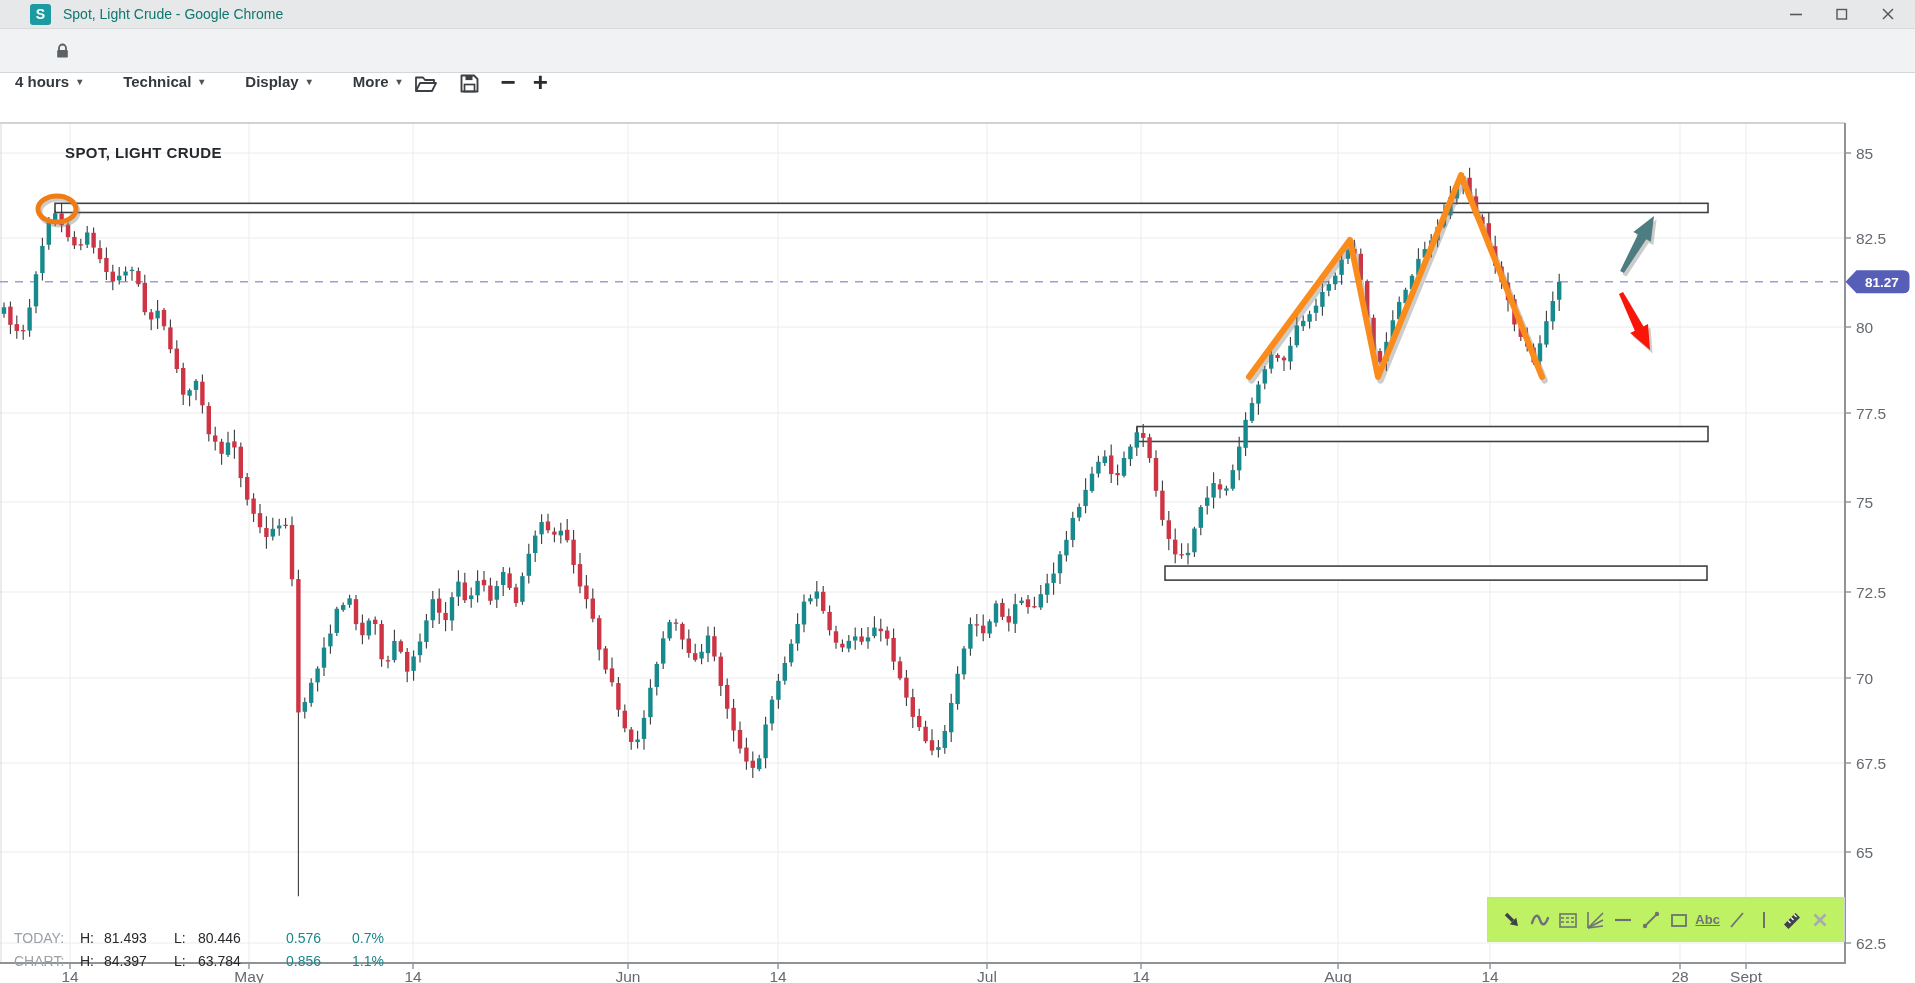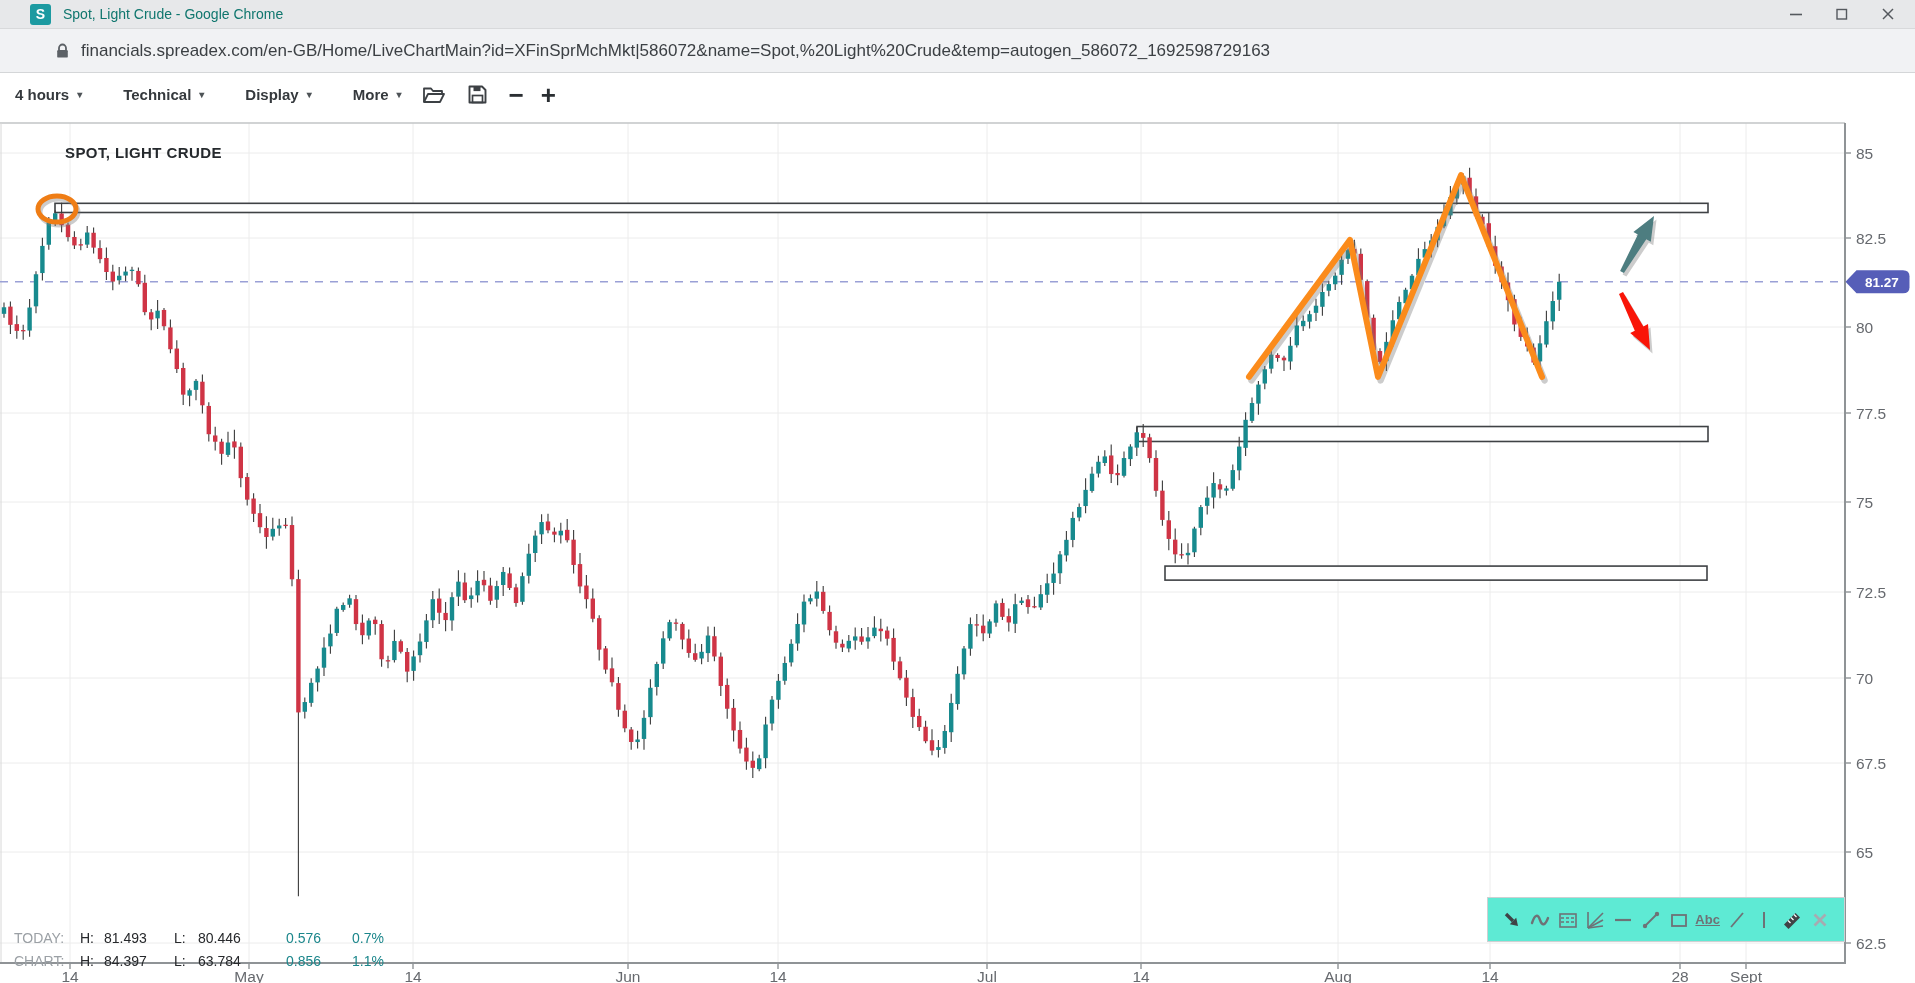--- a/index.html
+++ b/index.html
@@ -10,39 +10,39 @@
             display:flex;align-items:center;position:relative}
   .favicon{width:21px;height:21px;margin-left:30px;background:#1c9aa1;color:#fff;
            font-size:14px;font-weight:bold;border-radius:3px;display:flex;
            align-items:center;justify-content:center}
   .wtitle{margin-left:12px;font-size:14px;color:#0f766e}
   .wcontrols{position:absolute;right:4px;top:0;height:100%;display:flex}
   .wbtn{width:46px;height:100%;display:flex;align-items:center;justify-content:center;color:#55595e}
   .urlbar{height:43px;background:#f1f2f4;border-bottom:1px solid #d4d6d8;
           display:flex;align-items:center;padding-left:56px}
   .url{margin-left:12px;font-size:17px;color:#3c4044;white-space:nowrap}
-  .toolbar{height:43px;background:#fff;display:flex;align-items:center;padding-left:15px}
+  .toolbar{height:43px;background:#fff;display:flex;align-items:flex-start;padding-left:15px}
   .menu{display:flex;align-items:center;font-size:15px;font-weight:bold;color:#35393d;
         margin-right:41px;cursor:pointer}
   .menu .caret{font-size:10px;color:#4e5357;margin-left:8px}
   .tbicon{display:flex;align-items:center;justify-content:center;margin-right:21px;cursor:pointer}
   .zoombtn{font-size:26px;font-weight:bold;color:#2a2e32;margin-right:17px;line-height:18px;cursor:pointer}
   
   #chart-svg{position:absolute;left:0;top:115px}
   .chart-title{position:absolute;left:65px;top:144px;font-size:15px;font-weight:bold;
                letter-spacing:.4px;color:#25292d}
   .stats{position:absolute;left:14px;top:927px;font-size:14px;line-height:23px}
   .srow{display:flex}
   .sl{width:66px;color:#9ba0a5}
   .shl,.sll{color:#26282b;width:24px}
   .shv{color:#26282b;width:70px}
   .slv{color:#26282b;width:74px}
   .sch{color:#1b868b;width:66px;margin-left:14px}
   .spc{color:#1b868b}
-  .drawtools{position:absolute;left:1487px;top:897px;width:358px;height:45px;background:#5eead4;
+  .drawtools{position:absolute;left:1487px;top:897px;width:358px;height:45px;background:#bef264;
              border:1px solid #cdd0d2;box-sizing:border-box;display:flex;align-items:center;
              justify-content:space-between;padding:0 13px}
   .tool{display:flex;align-items:center;justify-content:center;cursor:pointer}
   .tool-abc{font-size:13px;color:#6e7276;text-decoration:underline;font-weight:bold}
 </style>
 </head>
 <body>
 
 <div class="titlebar">
   <div class="favicon">S</div>
@@ -65,37 +65,36 @@
         </svg>
     </span>
   </div>
 </div>
 
 <div class="urlbar">
   <svg width="13" height="16" viewBox="0 0 13 16">
     <path d="M3 7 V5 a3.5 3.5 0 0 1 7 0 V7" fill="none" stroke="#5c6166" stroke-width="1.8"></path>
     <rect x="1.2" y="7" width="10.6" height="7.6" rx="1.2" fill="#5c6166"></rect>
   </svg>
-  <span class="url">financials.spreadex.com/en-GB/Home/LiveChartMain?id=XFinSprMchMkt|586072&amp;name=Spot,%20Light%20Crude&amp;temp=autogen_586072_1692598729163</span>
 </div>
 
 <div class="toolbar">
   <span class="menu">
     <span>4 hours</span>
     <span class="caret">▾</span>
   </span>
   <span class="menu">
     <span>Technical</span>
     <span class="caret">▾</span>
   </span>
   <span class="menu">
     <span>Display</span>
     <span class="caret">▾</span>
   </span>
-  <span class="menu" style="margin-right:20px">
+  <span class="menu" style="margin-right:12px">
     <span>More</span>
     <span class="caret">▾</span>
   </span>
   <span class="tbicon">
     <svg width="24" height="22" viewBox="0 0 24 22">
       <path d="M2 18 V4.5 h7 l2 2.5 h9 v3" fill="none" stroke="#3c4044" stroke-width="1.8" stroke-linejoin="round"></path>
       <path d="M2 18 l4-8 h16 l-4 8 z" fill="none" stroke="#3c4044" stroke-width="1.8" stroke-linejoin="round"></path>
     </svg>
   </span>
   <span class="tbicon">

